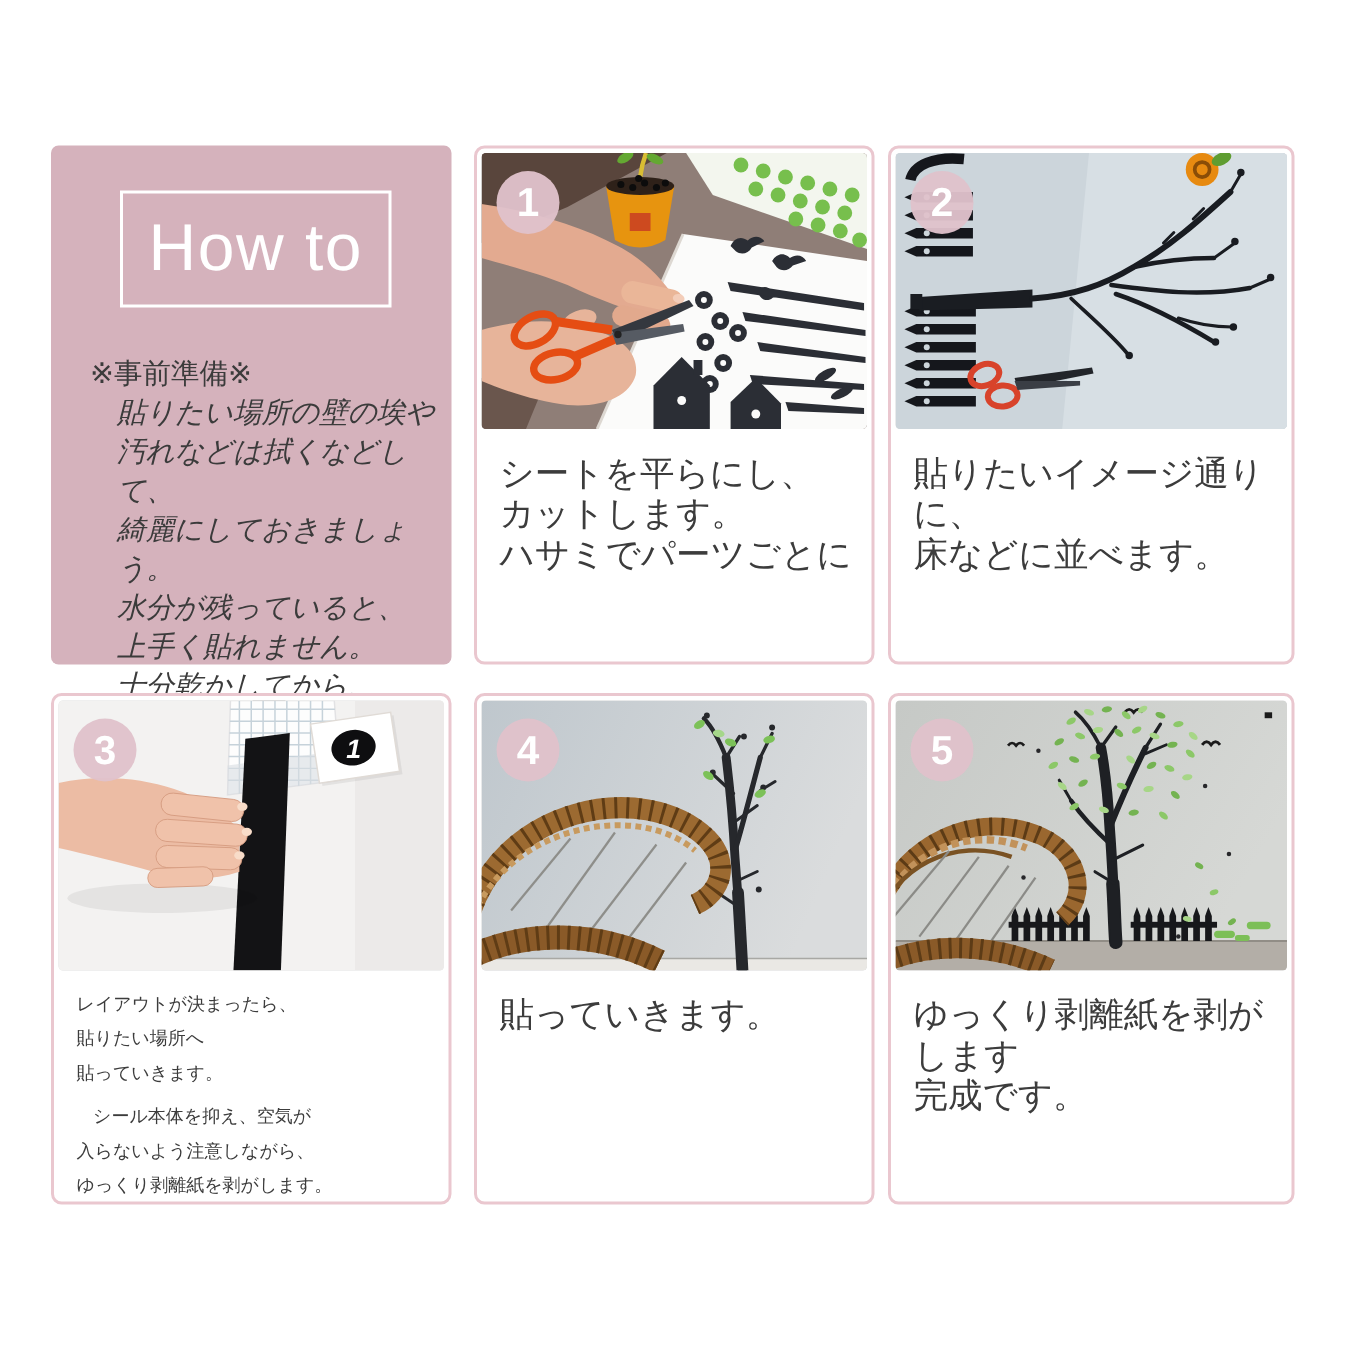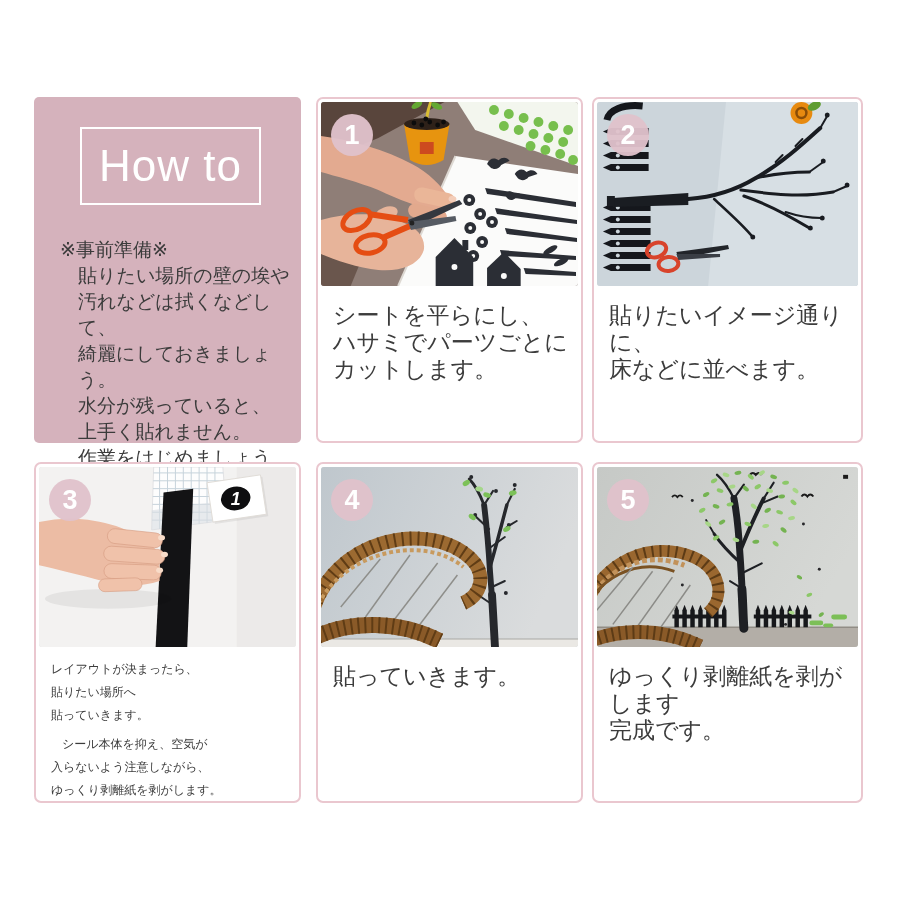--- a/index.html
+++ b/index.html
@@ -14,37 +14,38 @@
          color:#fff;font-size:27px;font-weight:bold;line-height:1;}
   .caption{padding:13px 8px 0 15px;font-size:23px;line-height:27px;color:#3c3c3c;}
   .caption.compact{padding-top:8px;font-size:12px;line-height:23px;}
   .para-gap{margin-top:6px;margin-left:11px;}
 
   .intro{position:absolute;left:34px;top:97px;width:267px;height:346px;background:#d5b2bc;border-radius:5px;}
   .howto{margin-left:46px;margin-top:30px;width:181px;height:78px;border:2px solid #ffffff;
          box-sizing:border-box;display:flex;align-items:center;justify-content:center;
          color:#ffffff;font-size:44px;font-weight:400;letter-spacing:1px;}
   .note{margin-top:32px;padding-left:26px;padding-right:10px;font-size:19px;line-height:26px;color:#3b3b3b;}
-  .note-body{padding-left:18px;}
+  .note-body{padding-left:18px;font-style:italic;}
 </style>
 </head>
 <body>
 
 <div class="page">
 
   <div class="intro">
     <div class="howto">How to</div>
     <div class="note">
       <div>※事前準備※</div>
       <div class="note-body">
         <div>貼りたい場所の壁の埃や</div>
         <div>汚れなどは拭くなどして、</div>
         <div>綺麗にしておきましょう。</div>
         <div>水分が残っていると、</div>
         <div>上手く貼れません。</div>
+        <div>十分乾かしてから、</div>
         <div>作業をはじめましょう。</div>
       </div>
     </div>
   </div>
 
   <div class="panel" style="left:316px;top:97px;width:267px;height:346px;">
     <div class="photo" style="height:184px;">
       <svg viewBox="0 0 260 184" preserveAspectRatio="none">
         <rect width="260" height="184" fill="#8f7e77"></rect>
         <polygon points="0,0 125,0 58,36 0,60" fill="#59453c"></polygon>
@@ -141,22 +142,22 @@
           <polygon points="88,120 136,114 137,119 91,128" fill="#565b63"></polygon>
           <circle cx="92" cy="121" r="2.5" fill="#222"></circle>
         </g>
       </svg>
       <div class="badge">
           <span>1</span>
         </div>
     </div>
     <div class="caption">
       <div>シートを平らにし、</div>
+      <div>カットします。</div>
       <div>ハサミでパーツごとに</div>
-      <div>カットします。</div>
     </div>
   </div>
 
   <div class="panel" style="left:592px;top:97px;width:271px;height:346px;">
     <div class="photo" style="height:184px;">
       <svg viewBox="0 0 263 184" preserveAspectRatio="none">
         <rect width="263" height="184" fill="#ccd5db"></rect>
         <polygon points="130,0 263,0 263,184 112,184" fill="#d7dfe4"></polygon>
         <g fill="#15171c">
           <path d="M46,4 C26,2 12,8 10,18" stroke="#15171c" stroke-width="7" fill="none"></path>

